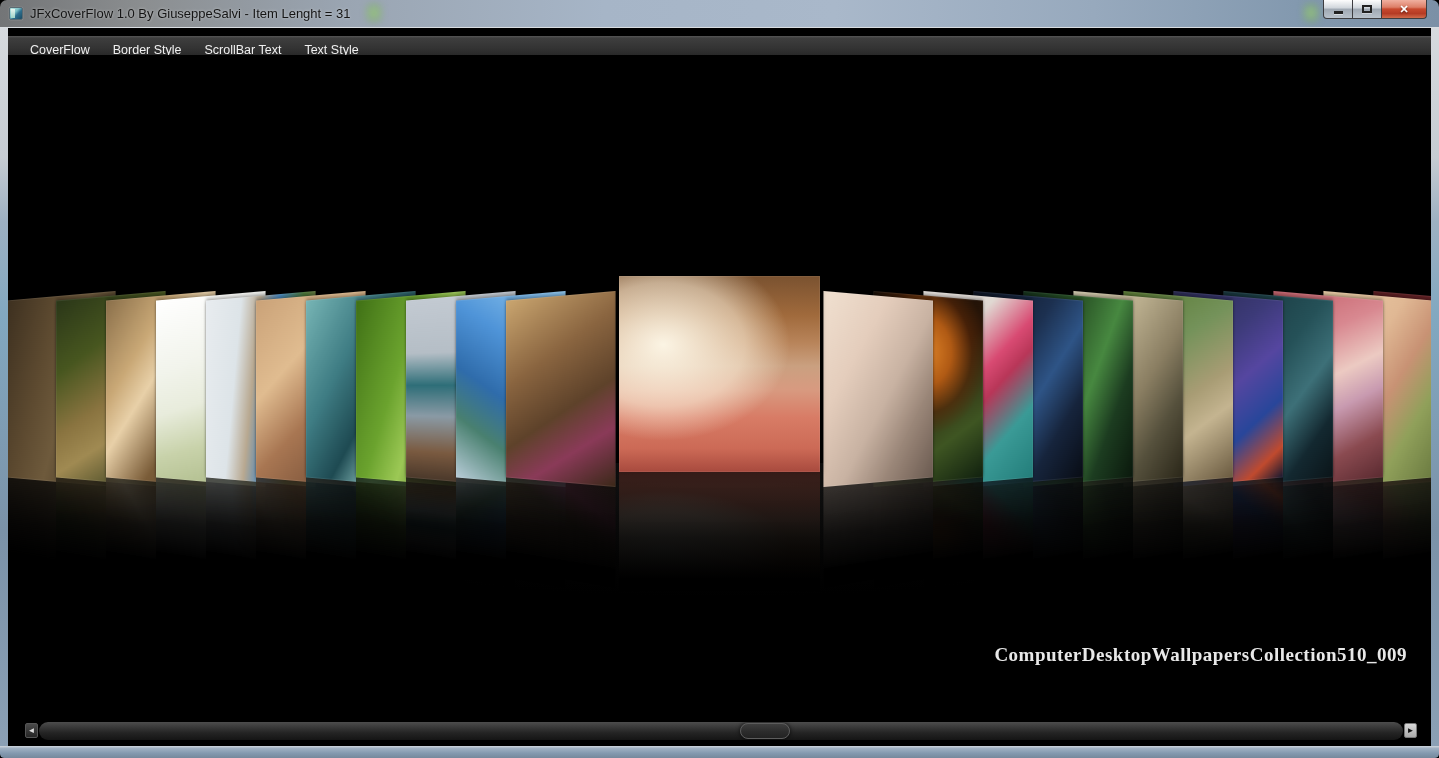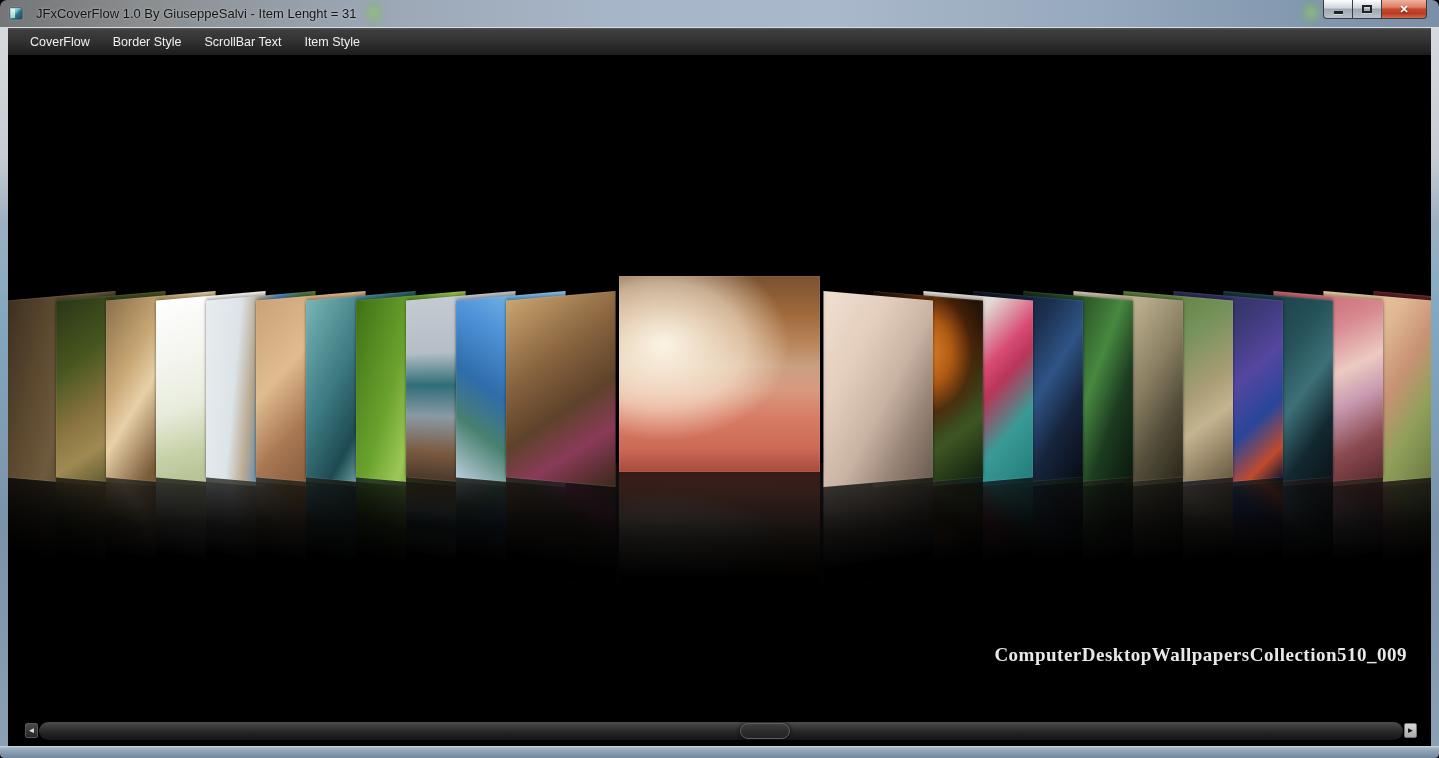--- a/index.html
+++ b/index.html
@@ -14,36 +14,36 @@
     background:linear-gradient(90deg,#737577 0%,#8b8e90 10%,#9aa5b2 24%,#a6b5c7 42%,#a9b8ca 58%,#97a9bd 76%,#8399af 90%,#7b90a6 100%);
     border-bottom:1px solid #d9dde1; }
   .titlebar .blob { position:absolute; top:2px; width:16px; height:24px; border-radius:4px;
     background:radial-gradient(circle at 50% 45%, rgba(150,200,120,.85), rgba(120,170,90,.35) 60%, rgba(120,170,90,0) 75%);
     filter:blur(3px); }
   .app-icon { position:absolute; left:9px; top:7px; width:14px; height:13px;
     border:1px solid #5a6a72; border-radius:2px; background:linear-gradient(135deg,#bfe8e2 0%,#7fc3c9 40%,#2e6f8e 60%,#174a63 100%); box-shadow:0 0 1px rgba(255,255,255,.6);}
   .app-icon::before { content:""; position:absolute; left:1px; top:1px; width:4px; height:9px;
     background:linear-gradient(180deg,#e8f6f0,#9fd4c8); }
   .title-text { position:absolute; left:30px; top:6px; font-size:13px; color:#151515;
-    text-shadow:0 0 3px rgba(255,255,255,.5); white-space:nowrap;margin-left:6px; }
+    text-shadow:0 0 3px rgba(255,255,255,.5); white-space:nowrap; }
 
   .winbtns { position:absolute; right:12px; top:0; height:19px; display:flex; }
   .wbtn { height:19px; border:1px solid #3d3d40; border-top:none; display:flex;
     align-items:center; justify-content:center; position:relative; cursor:default; }
   .wbtn.min { width:30px; border-radius:0 0 0 4px;
     background:linear-gradient(180deg,#fdfdfd 0%,#cfd5db 45%,#9fa8b2 50%,#b9c2cb 100%); }
   .wbtn.max { width:28px; border-left:none; border-right:none;
     background:linear-gradient(180deg,#fdfdfd 0%,#cfd5db 45%,#9fa8b2 50%,#b9c2cb 100%); }
   .wbtn.close { width:46px; border-radius:0 0 4px 0;
     background:linear-gradient(180deg,#f0b0a0 0%,#dd7f68 40%,#c8492e 50%,#b53b24 75%,#d06a4a 100%); }
   .glyph-min { width:9px; height:3px; background:#222; margin-top:6px; box-shadow:0 1px 0 rgba(255,255,255,.5);}
   .glyph-max { width:10px; height:8px; border:2px solid #222; background:transparent; box-shadow:0 1px 0 rgba(255,255,255,.4);}
   .glyph-close { color:#fff; font-size:11px; font-weight:bold; text-shadow:0 1px 2px rgba(0,0,0,.5); }
 
-  .menubar { position:absolute; left:8px; top:28px; width:1423px; height:27px;
+  .menubar { position:absolute; left:8px; top:36px; width:1423px; height:27px;
     background:linear-gradient(180deg,#565656 0%,#3e3e3e 8%,#333333 45%,#252525 80%,#1d1d1d 100%);
     display:flex; align-items:center; padding-left:13px; }
   .menu-item { color:#f0f0f0; font-size:12.5px; padding:4px 9px; margin-right:5px;
     border-radius:2px; cursor:default; white-space:nowrap; }
 
   
   .frame-l, .frame-r { position:absolute; top:28px; width:8px; height:718px;
     background:linear-gradient(180deg,#d6dade 0%,#c6ccd2 18%,#9db0c2 27%,#82a8c0 40%,#7b92a8 70%,#8ba0b5 100%); }
   .frame-l { left:0; } .frame-r { right:0; }
   .frame-b { position:absolute; left:0; bottom:0; width:100%; height:12px;
@@ -107,21 +107,21 @@
       <div class="wbtn close">
         <span class="glyph-close">✕</span>
       </div>
     </div>
   </div>
 
   <div class="menubar">
     <div class="menu-item">CoverFlow</div>
     <div class="menu-item">Border Style</div>
     <div class="menu-item">ScrollBar Text</div>
-    <div class="menu-item">Item Style</div>
+    <div class="menu-item">Text Style</div>
   </div>
 
   <div class="frame-l"></div>
   <div class="frame-r"></div>
   <div class="frame-b"></div>
 
   <div class="stage">
     <div class="floor-glow"></div>
 
     <div class="cover left" style="left: -53px; z-index: 10; --bg: linear-gradient(115deg,#3c2f1f 0%,#5d4a30 35%,#6e5a3c 55%,#2e2416 100%);">

